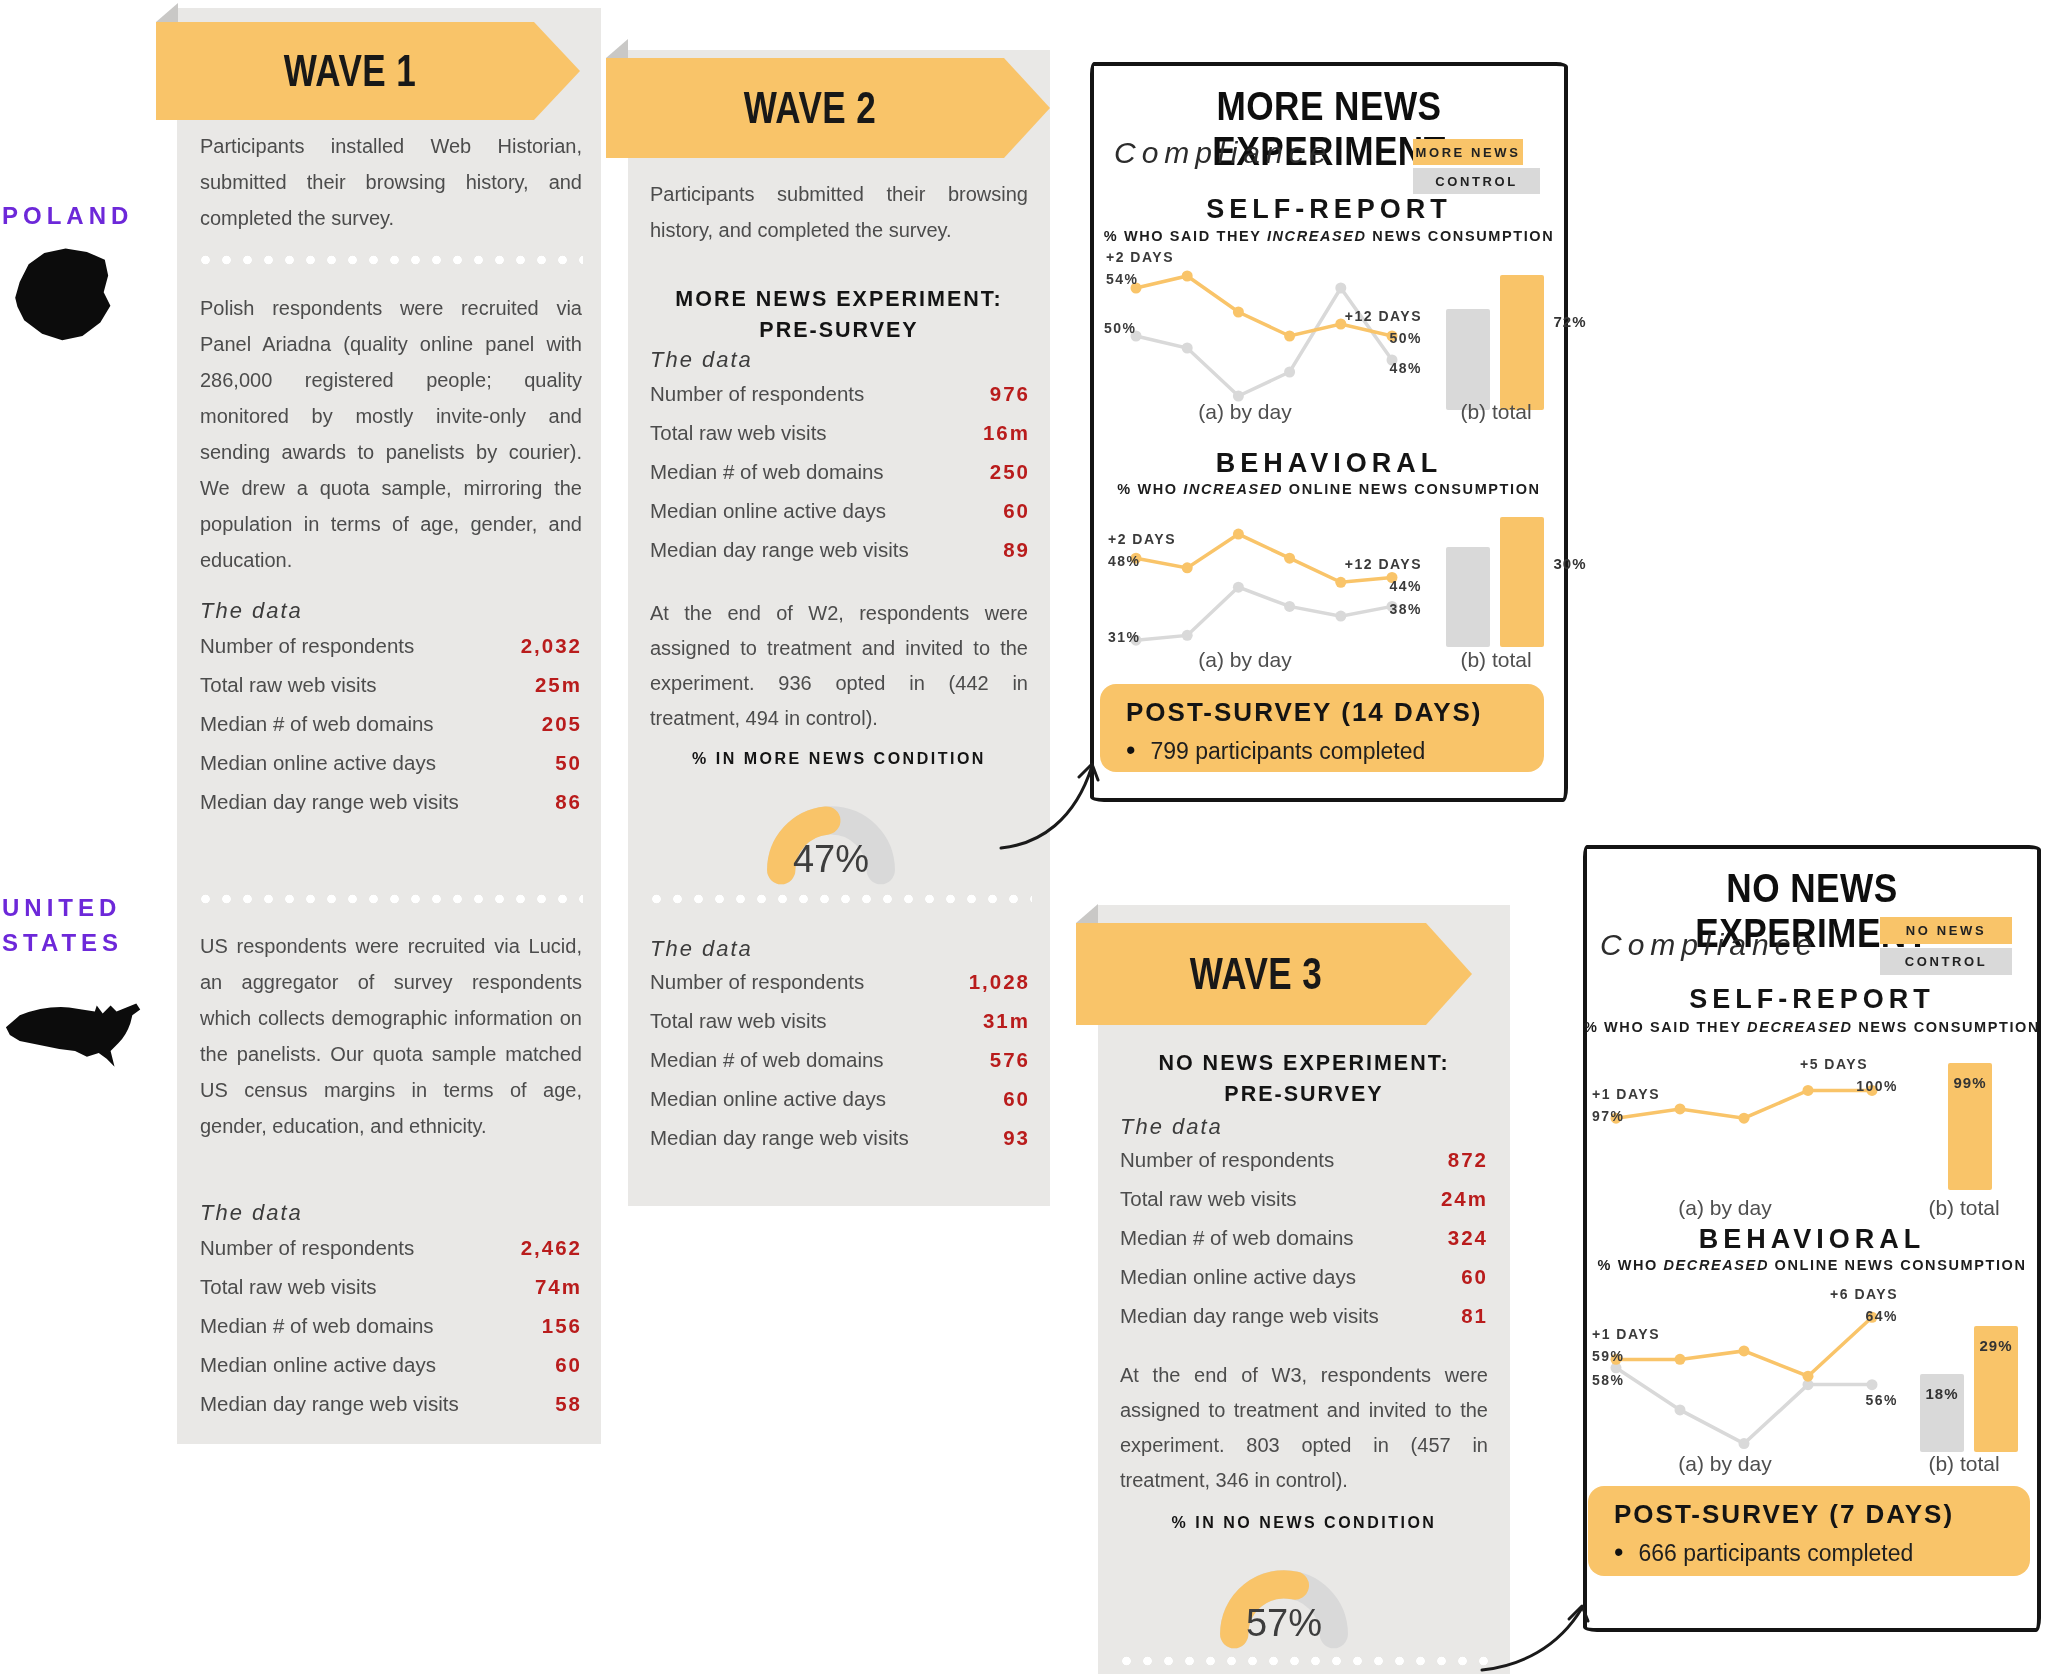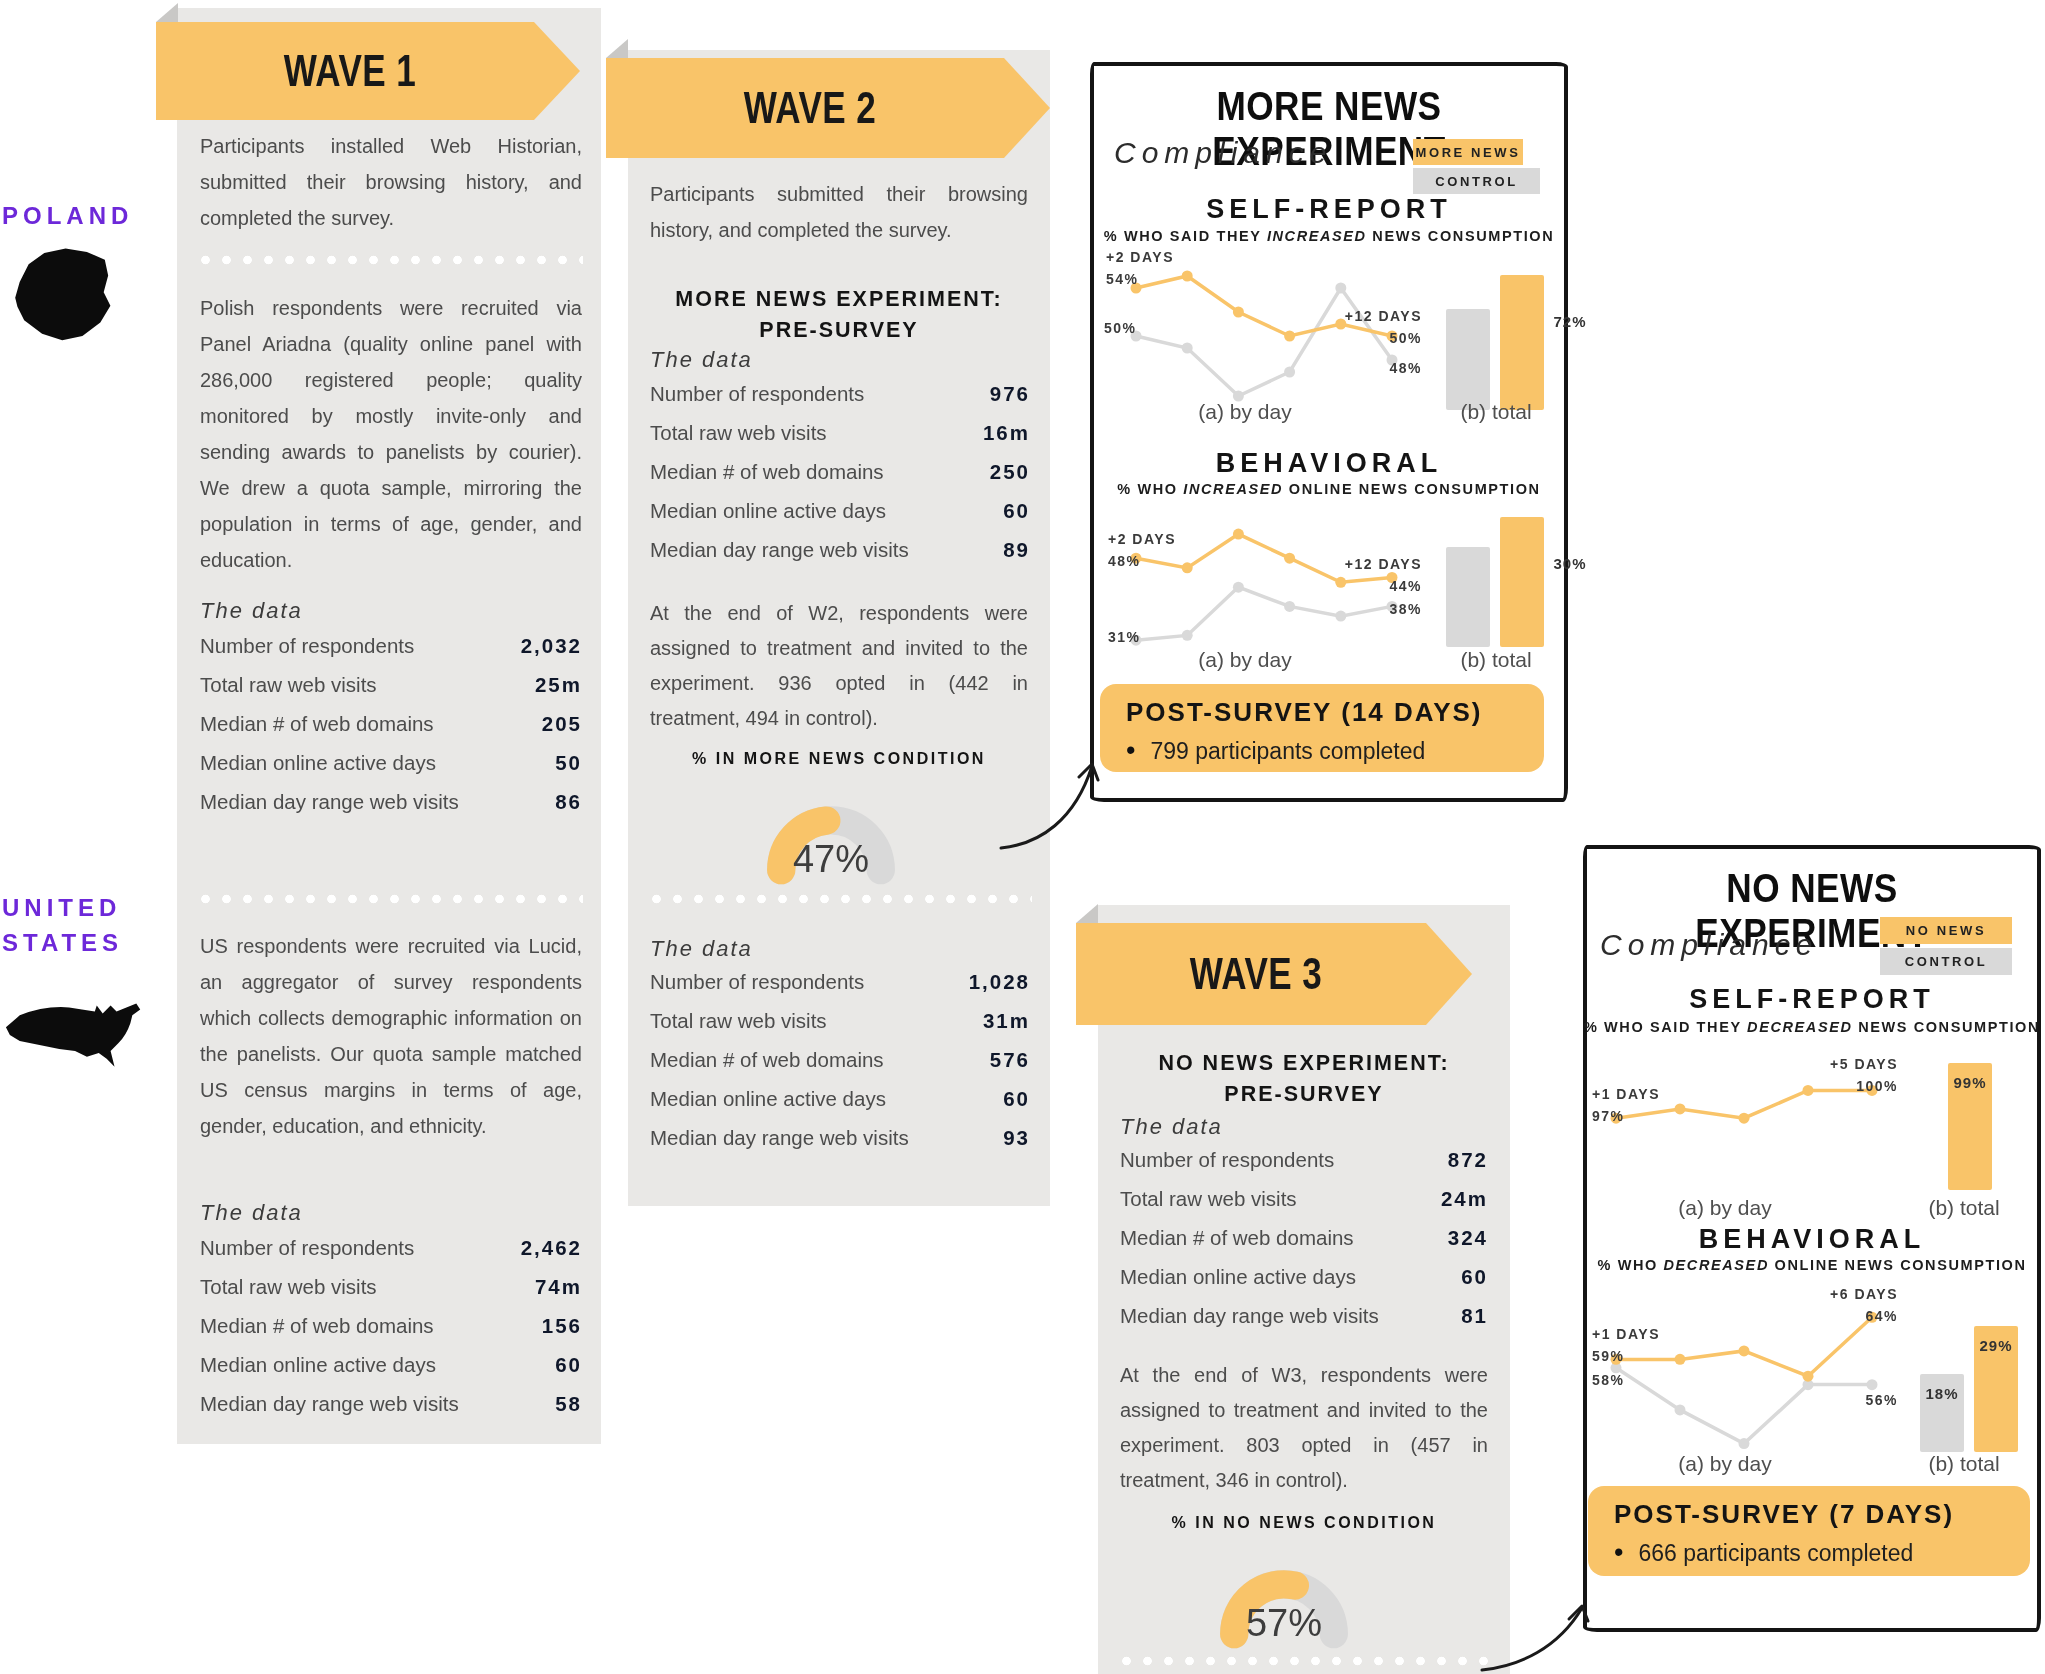--- a/index.html
+++ b/index.html
@@ -15,21 +15,21 @@
   .fold { position:absolute; width:22px; height:19px; background:#C9C8C6;
           clip-path:polygon(100% 0, 100% 100%, 0 100%); }
 
   .para { position:absolute; font-size:20px; line-height:36px; color:#4C4C4C; text-align:justify; }
   .dots { position:absolute; height:10px; background-image:radial-gradient(circle 4.5px at 50% 50%, #fff 4px, rgba(255,255,255,0) 4.6px);
           background-size:21px 10px; background-repeat:repeat-x; }
   .thedata { position:absolute; font-style:italic; font-size:22px; letter-spacing:2px; color:#3C3C3C; }
   .datarows { position:absolute; }
   .drow { display:flex; justify-content:space-between; align-items:baseline; height:39px; }
   .dlabel { font-size:20.5px; color:#4C4C4C; }
-  .dval { font-size:20.5px; font-weight:700; color:#0f172a; letter-spacing:2px;text-align:center; }
+  .dval { font-size:20.5px; font-weight:700; color:#b91c1c; letter-spacing:2px;text-align:center; }
 
   .sketch { position:absolute; background:#fff; border:4px solid #141414;
             border-radius:4px 12px 5px 14px / 12px 5px 14px 5px; }
   .xtitle { position:absolute; text-align:center; font-weight:700; font-size:40px; color:#0e0e0e;
             transform:scaleX(.88); letter-spacing:0.5px; }
   .compliance { position:absolute; font-style:italic; font-size:30px; letter-spacing:6px; color:#2c2c2c; }
   .legend { position:absolute; display:flex; align-items:center; justify-content:center;
             font-size:13px; letter-spacing:2.6px; color:#222; font-weight:600; }
   .sec-h { position:absolute; text-align:center; font-weight:700; font-size:27px; letter-spacing:5px; color:#141414; }
   .sec-sub { position:absolute; text-align:center; font-weight:700; font-size:14.5px; letter-spacing:1.6px; color:#1d1d1d; }
@@ -327,21 +327,21 @@
   <svg class="chart" style="left:1600px;top:1072px;" width="290" height="120" viewBox="0 0 290 120">
       <polyline points="16.0,46.2 80.0,36.9 144.0,46.2 208.0,18.5 272.0,18.5" fill="none" stroke="#F9C469" stroke-width="3.5"></polyline>
       <circle cx="16" cy="46.15384615384615" r="5.5" fill="#F9C469"></circle>
       <circle cx="80" cy="36.92307692307693" r="5.5" fill="#F9C469"></circle>
       <circle cx="144" cy="46.15384615384615" r="5.5" fill="#F9C469"></circle>
       <circle cx="208" cy="18.461538461538463" r="5.5" fill="#F9C469"></circle>
       <circle cx="272" cy="18.461538461538463" r="5.5" fill="#F9C469"></circle>
     </svg>
   <span class="lbl" style="left:1592px;top:1086px;">+1 DAYS</span>
   <span class="lbl" style="left:1592px;top:1108px;">97%</span>
-  <span class="lbl" style="left:1800px;top:1056px;width:98px;text-align:right;">+5 DAYS</span>
+  <span class="lbl" style="left:1800px;top:1056px;width:98px;">+5 DAYS</span>
   <span class="lbl" style="left:1800px;top:1078px;width:98px;text-align:right;">100%</span>
   <div class="bars" style="left:1948px;top:1062px;width:46px;height:128px;">
       <div class="vbar bl12" style="height: 99%; background: rgb(249, 196, 105);">
         <span class="blab">99%</span>
       </div>
     </div>
   <div class="cap" style="left:1600px;top:1196px;width:250px;">(a) by day</div>
   <div class="cap" style="left:1904px;top:1196px;width:120px;">(b) total</div>
 
   <div class="sec-h" style="left:1583px;top:1224px;width:458px;">BEHAVIORAL</div>

